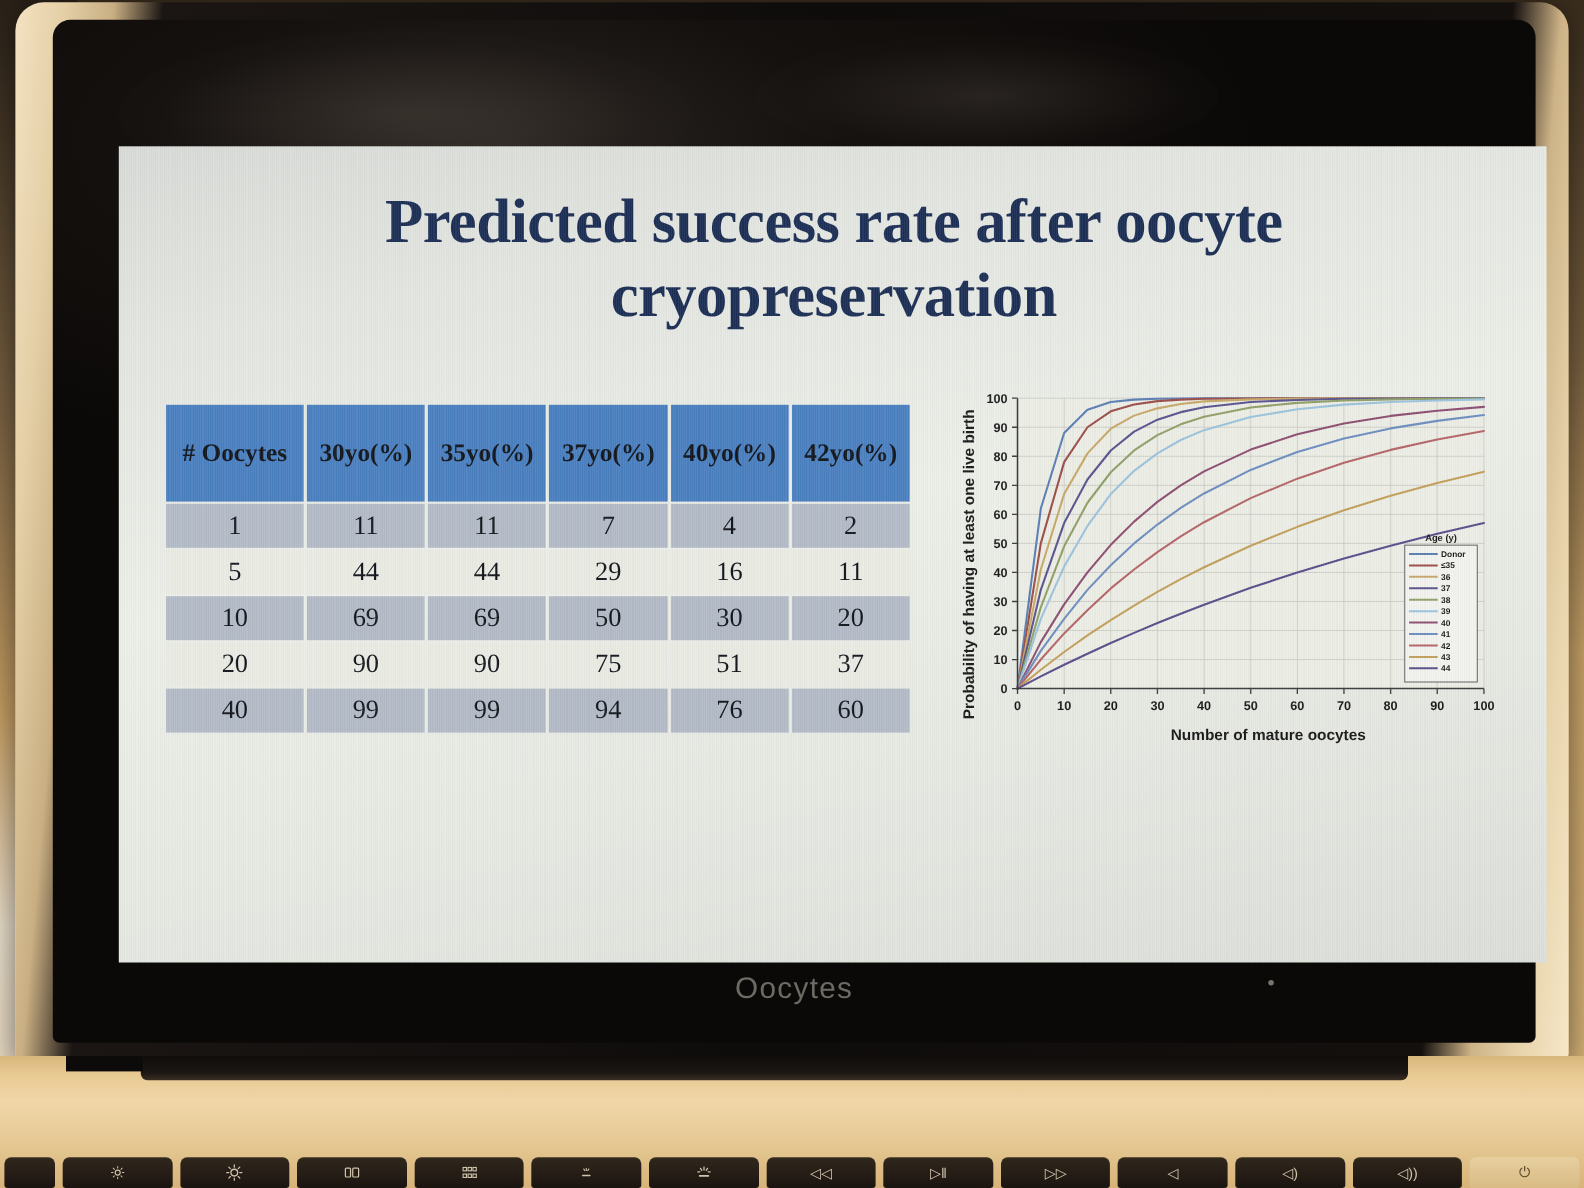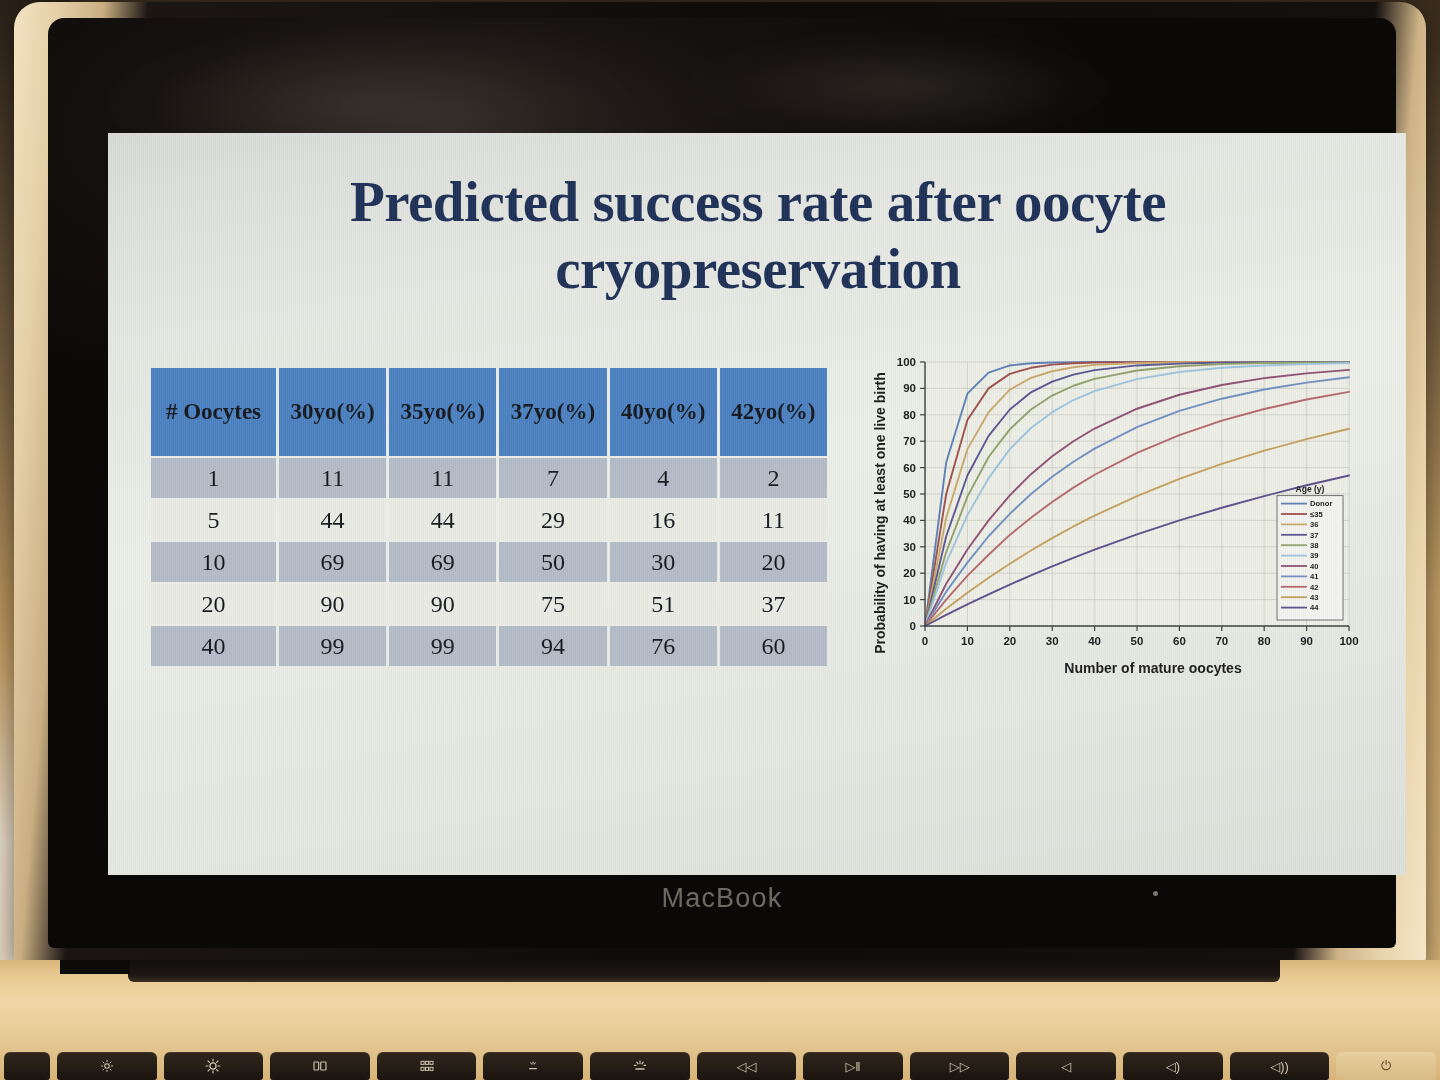--- a/index.html
+++ b/index.html
@@ -342,21 +342,21 @@
                 <line x1="418" y1="259.6" x2="444" y2="259.6" stroke="#5d4f8c" stroke-width="1.8"></line>
                 <text x="447" y="262.40000000000003" class="ax-txt legend-lbl">44</text>
               </g>
             <text id="x-axis-title" class="ax-txt axis-title" x="290" y="325" text-anchor="middle">Number of mature oocytes</text>
             <text id="y-axis-title" class="ax-txt axis-title" x="22" y="165" text-anchor="middle" transform="rotate(-90 22 165)">Probability of having at least one live birth</text>
           </svg>
         </div>
 
       </div>
 
-      <div id="chin-brand">MacBook</div>
+      <div id="chin-brand">Oocytes</div>
       <div id="cam-dot"></div>
     </div>
   </div>
 
   <div id="base">
     
   </div>
   <div id="hinge"></div>
   <div id="hinge-notch"></div>
 

